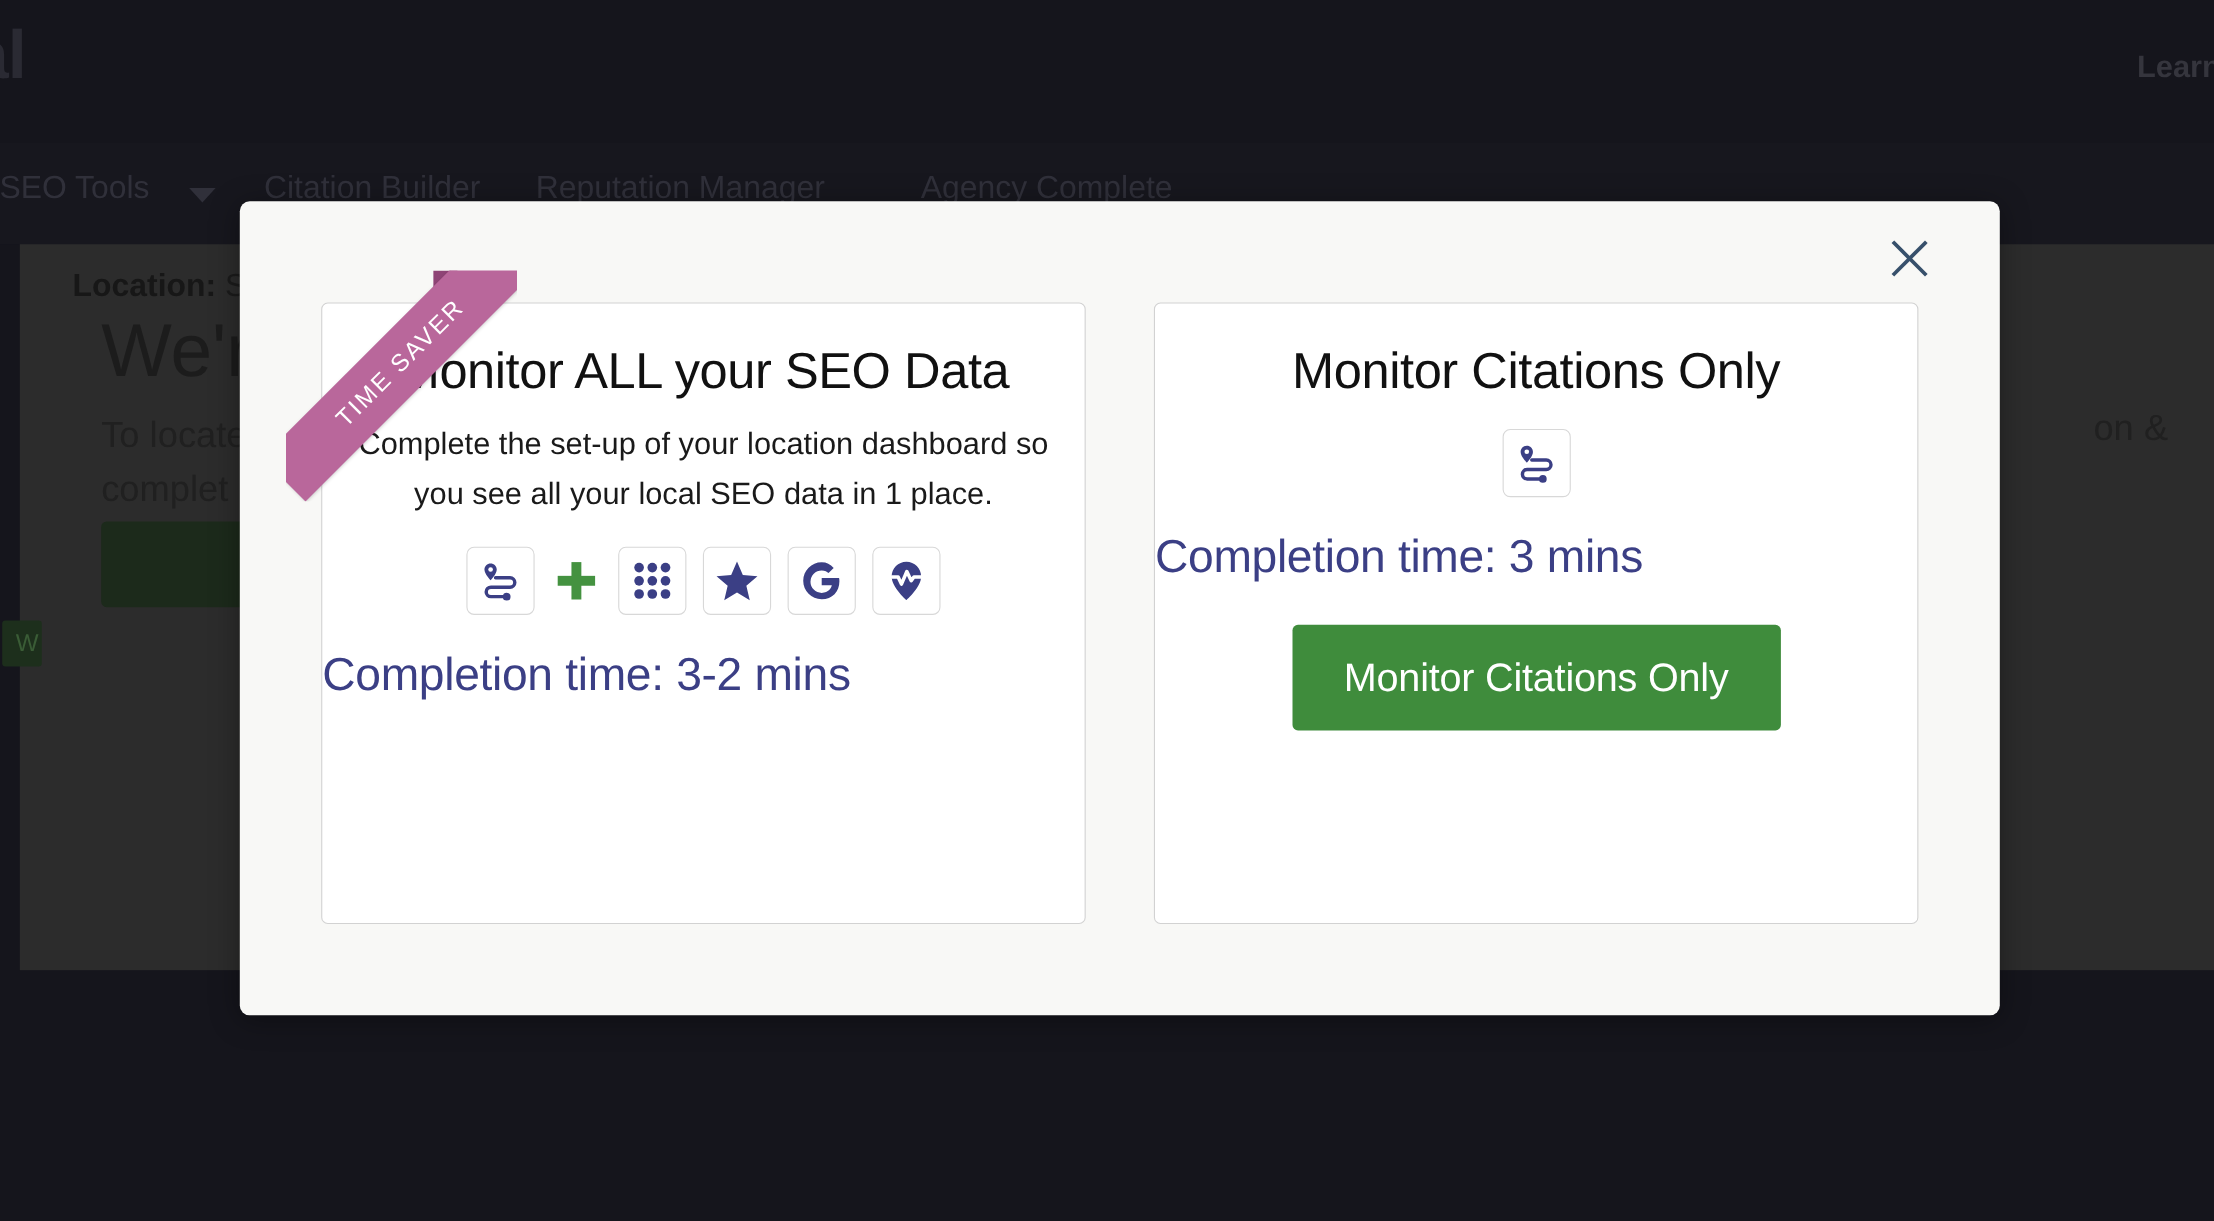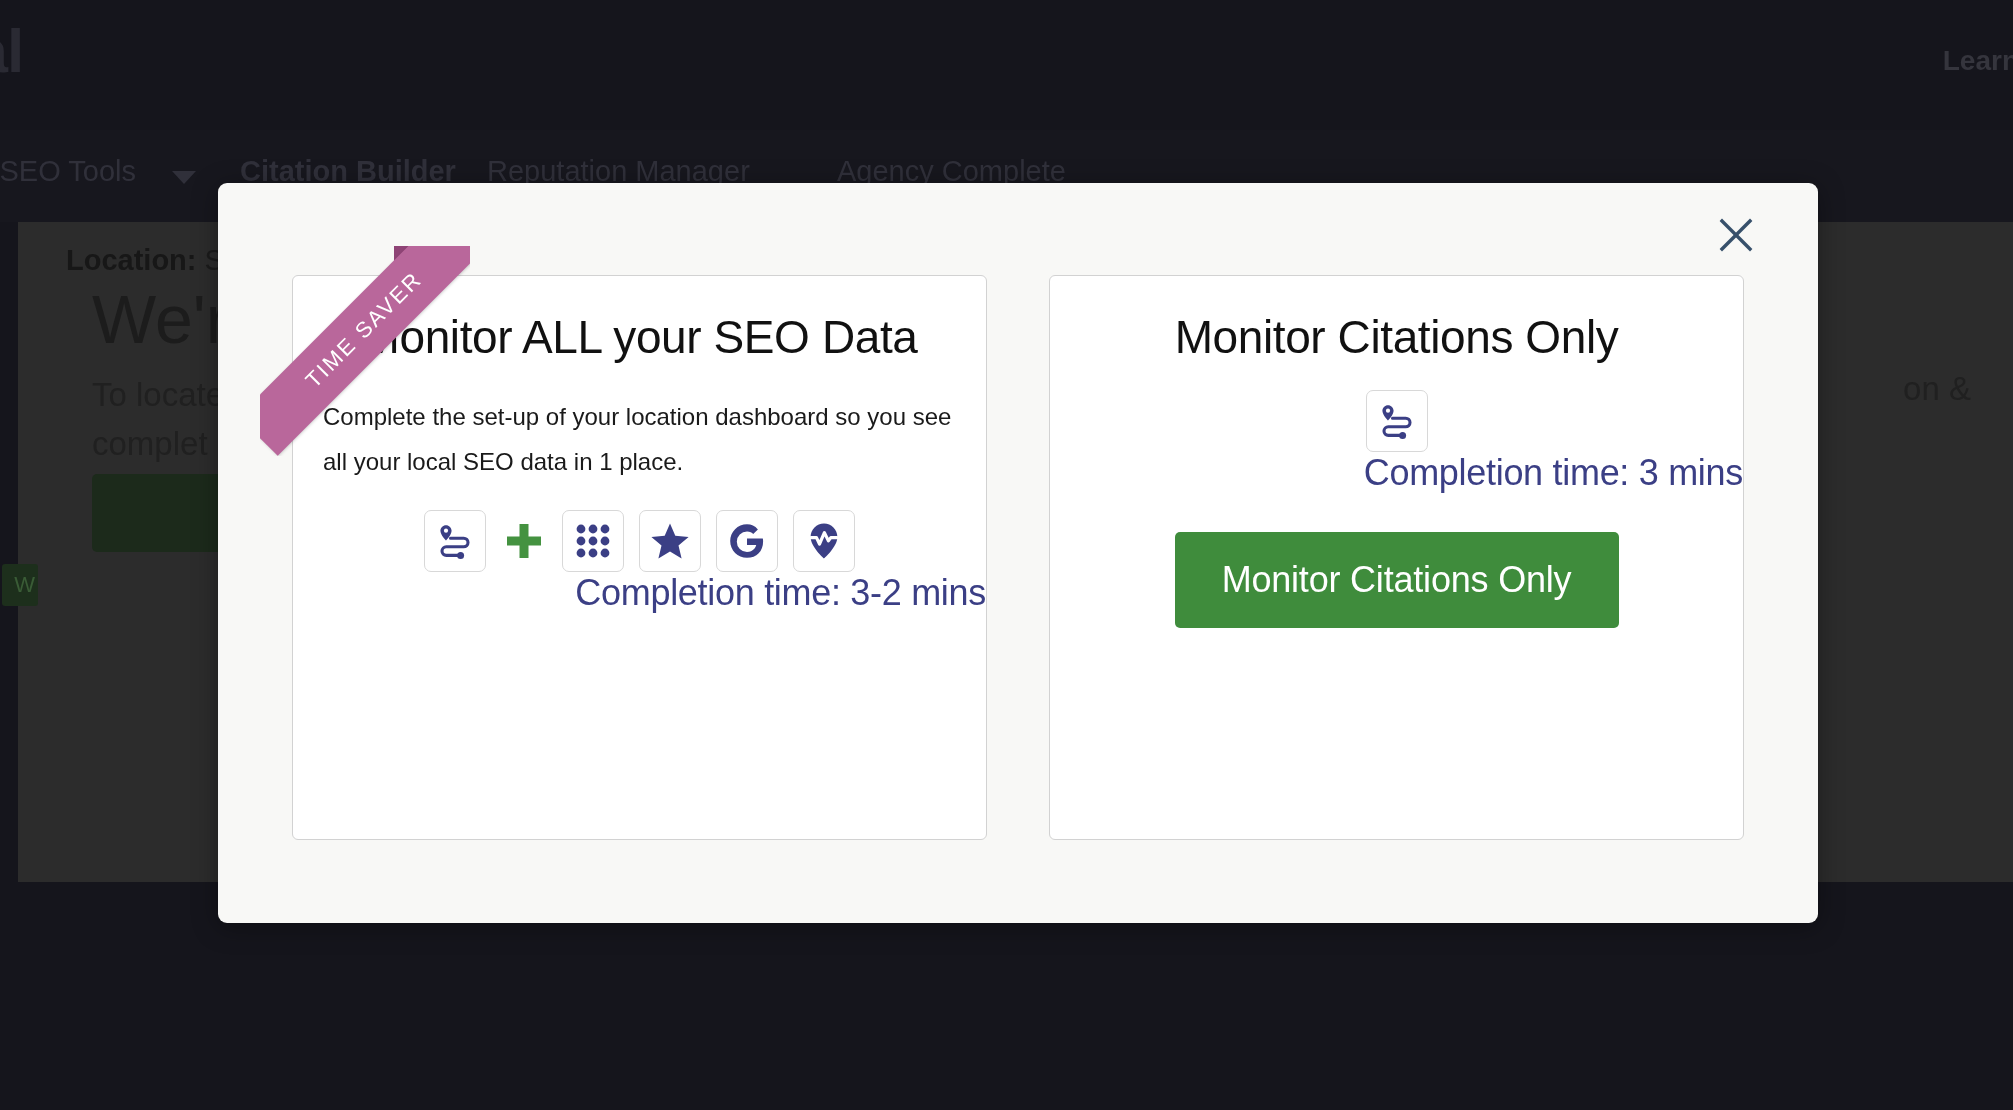--- a/index.html
+++ b/index.html
@@ -200,25 +200,25 @@
 
   .card-title {
     text-align: center;
     font-size: 46px;
     font-weight: 400;
     color: #111111;
     margin-top: 34px;
     letter-spacing: -0.4px;
   }
   .card-desc {
-    text-align: left;
-    font-size: 24px;
+    text-align: center;
+    font-size: 28px;
     line-height: 45px;
     color: #1a1a1a;
-    margin-top: 30px;
+    margin-top: 17px;
     padding: 0 30px;
   }
 
   .icon-row {
     display: flex;
     align-items: center;
     justify-content: center;
     gap: 15px;
     margin-top: 26px;
   }
@@ -233,23 +233,24 @@
   }
   .plus-sep {
     width: 46px; height: 46px;
     display: flex;
     align-items: center;
     justify-content: center;
   }
   .icon-row.single { gap: 0; }
 
   .completion {
-    text-align: right;
-    font-size: 36px;
+    text-align: left;
+    font-size: 42px;
     color: #3b3f85;
+    margin-top: 30px;
     letter-spacing: -0.3px;
   }
 
   .cta-wrap {
     display: flex;
     justify-content: center;
     margin-top: 38px;
   }
   .cta-btn {
     background: #3f8c3c;
@@ -271,21 +272,21 @@
 <div class="page-bg">
 
   <div class="bg-topbar">
     <div class="bg-brand">cal</div>
     <div class="bg-learn">Learn</div>
   </div>
 
   <div class="bg-navbar">
     <div class="bg-nav-item" style="left:-15px;">l SEO Tools</div>
     <div class="bg-nav-caret" style="left:172px;"></div>
-    <div class="bg-nav-item" style="left:240px;font-weight:bold;">Citation Builder</div>
+    <div class="bg-nav-item" style="left:240px;">Citation Builder</div>
     <div class="bg-nav-item" style="left:487px;">Reputation Manager</div>
     <div class="bg-nav-item" style="left:837px;">Agency Complete</div>
   </div>
 
   <div class="bg-content">
     <div class="bg-location">
       <span>Location:</span>
       <span class="val">S</span>
     </div>
     <div class="bg-heading">We'r</div>

